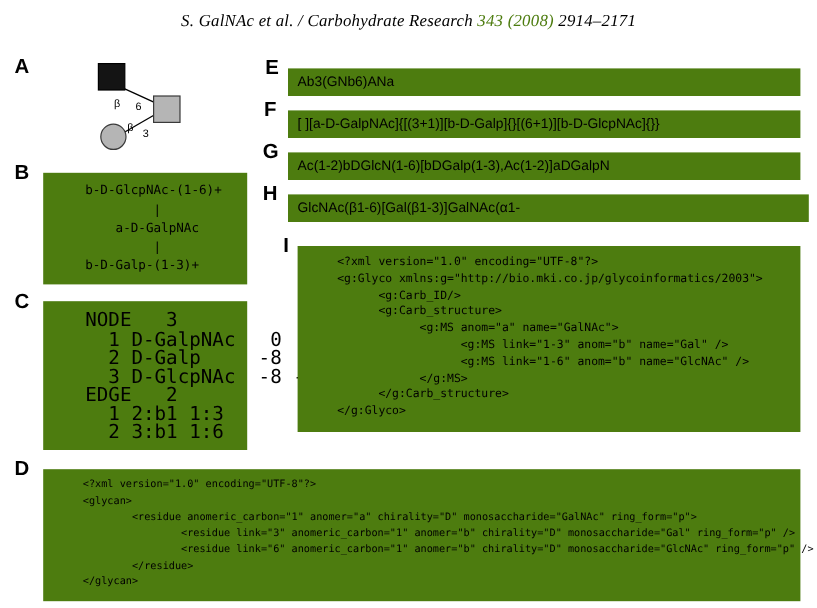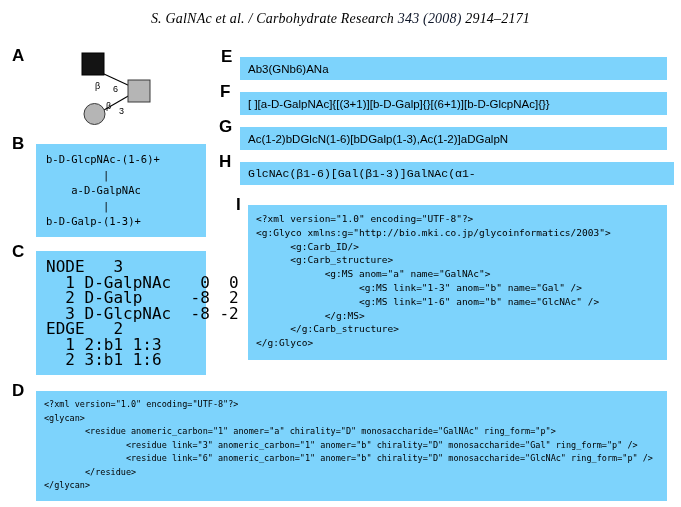--- a/index.html
+++ b/index.html
@@ -12,38 +12,39 @@
   .page { position:relative; width:681px; height:507px; background:#fff; overflow:hidden; }
 
   .hdr {
     position:absolute; top:11px; left:0; width:100%;
     text-align:center;
     font-family:"Liberation Serif", serif;
     font-style:italic;
     font-size:14px;
     letter-spacing:0.2px;
   }
-  .hdr .vol { color:#0f172a; }
+  .hdr .vol { color:#4d7c0f; }
 
   .plabel {
     position:absolute;
     font-weight:bold;
     font-size:17px;
     font-family:"Liberation Sans", sans-serif;
   }
 
-  .graybox { position:absolute; background:#7dd3fc; }
+  .graybox { position:absolute; background:#4d7c0f; }
 
   .bar { display:flex; align-items:center; padding-left:8px; }
   .bar span { font-size:11.5px; white-space:nowrap; }
 
   pre.code {
     font-family:"DejaVu Sans Mono", monospace;
     white-space:pre;
     color:#000;
+    margin-left:25px;
   }
   pre.code-b { font-size:10.5px; line-height:15.5px; padding:8px 0 0 10px; }
   pre.code-c { font-size:16px; line-height:15.5px; padding:8px 0 0 10px; }
   pre.code-d { font-size:8.5px;  line-height:13.5px; padding:7px 0 0 8px; }
   pre.code-i { font-size:9.5px;  line-height:13.8px; padding:7px 0 0 8px; }
 
   svg text { font-family:"Liberation Sans", sans-serif; fill:#000; }
   .diagram { position:absolute; left:76px; top:50px; }
 </style>
 </head>
@@ -108,21 +109,21 @@
   <div class="graybox bar" style="left:240px; top:92px; width:427px; height:23px;">
     <span>[ ][a-D-GalpNAc]{[(3+1)][b-D-Galp]{}[(6+1)][b-D-GlcpNAc]{}}</span>
   </div>
 
   <div class="plabel" style="left:219px; top:117px;">G</div>
   <div class="graybox bar" style="left:240px; top:127px; width:427px; height:23px;align-items:center;">
     <span>Ac(1-2)bDGlcN(1-6)[bDGalp(1-3),Ac(1-2)]aDGalpN</span>
   </div>
 
   <div class="plabel" style="left:219px; top:152px;">H</div>
-  <div class="graybox bar" style="left:240px; top:162px; width:434px; height:23px;font-family:Liberation Mono, monospace;">
+  <div class="graybox bar" style="left:240px; top:162px; width:434px; height:23px;">
     <span>GlcNAc(β1-6)[Gal(β1-3)]GalNAc(α1-</span>
   </div>
 
   <div class="plabel" style="left:236px; top:195px;">I</div>
   <div class="graybox" style="left:248px; top:205px; width:419px; height:155px;">
     <pre class="code code-i">&lt;?xml version="1.0" encoding="UTF-8"?&gt;
 &lt;g:Glyco xmlns:g="http://bio.mki.co.jp/glycoinformatics/2003"&gt;
       &lt;g:Carb_ID/&gt;
       &lt;g:Carb_structure&gt;
             &lt;g:MS anom="a" name="GalNAc"&gt;

